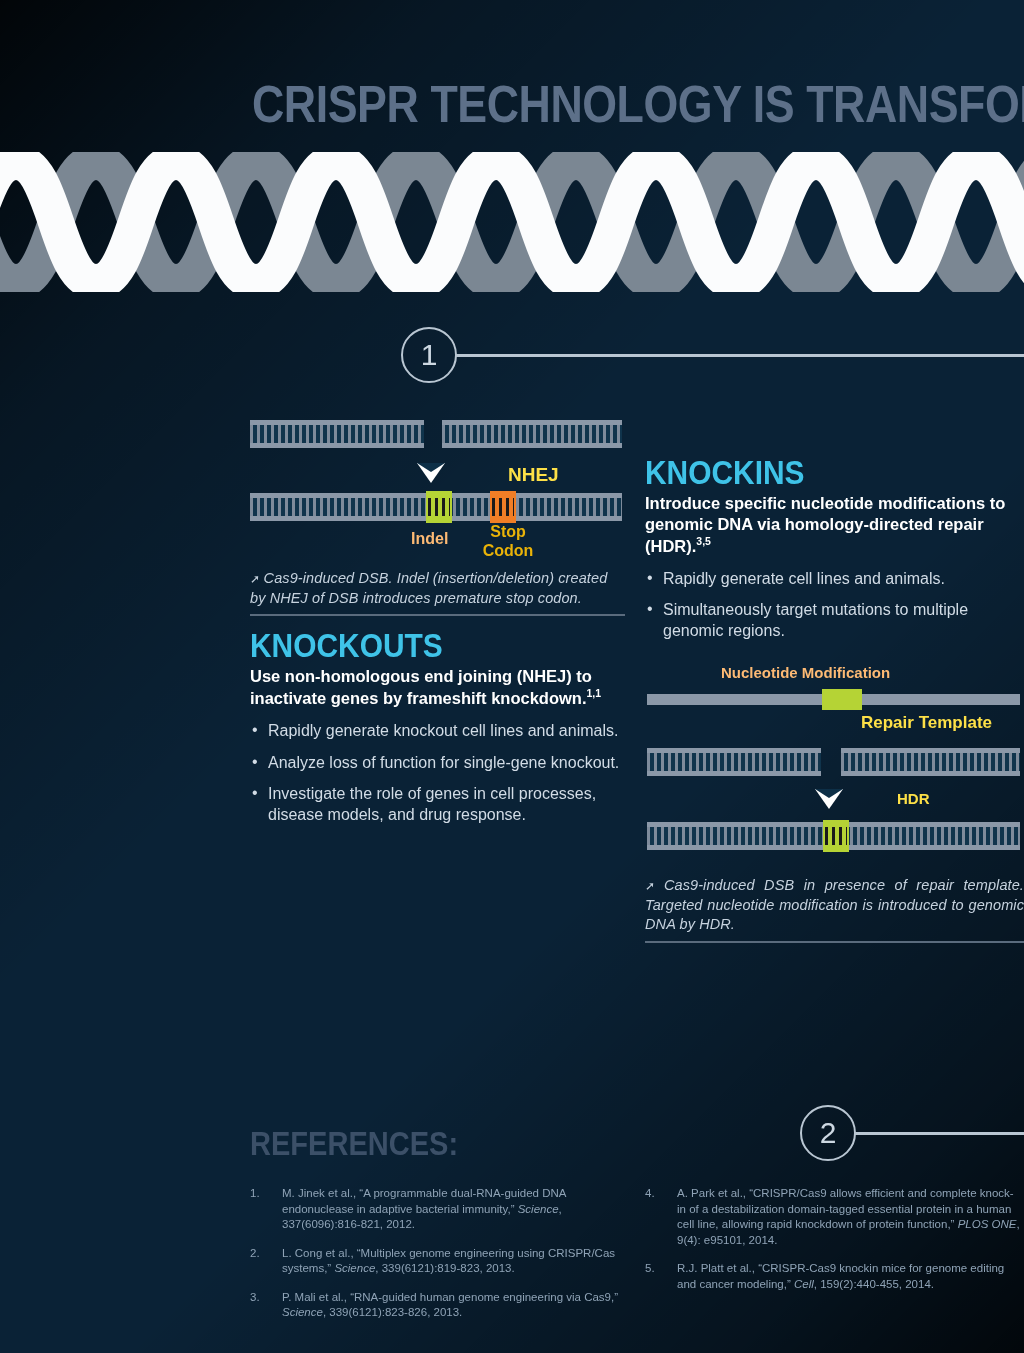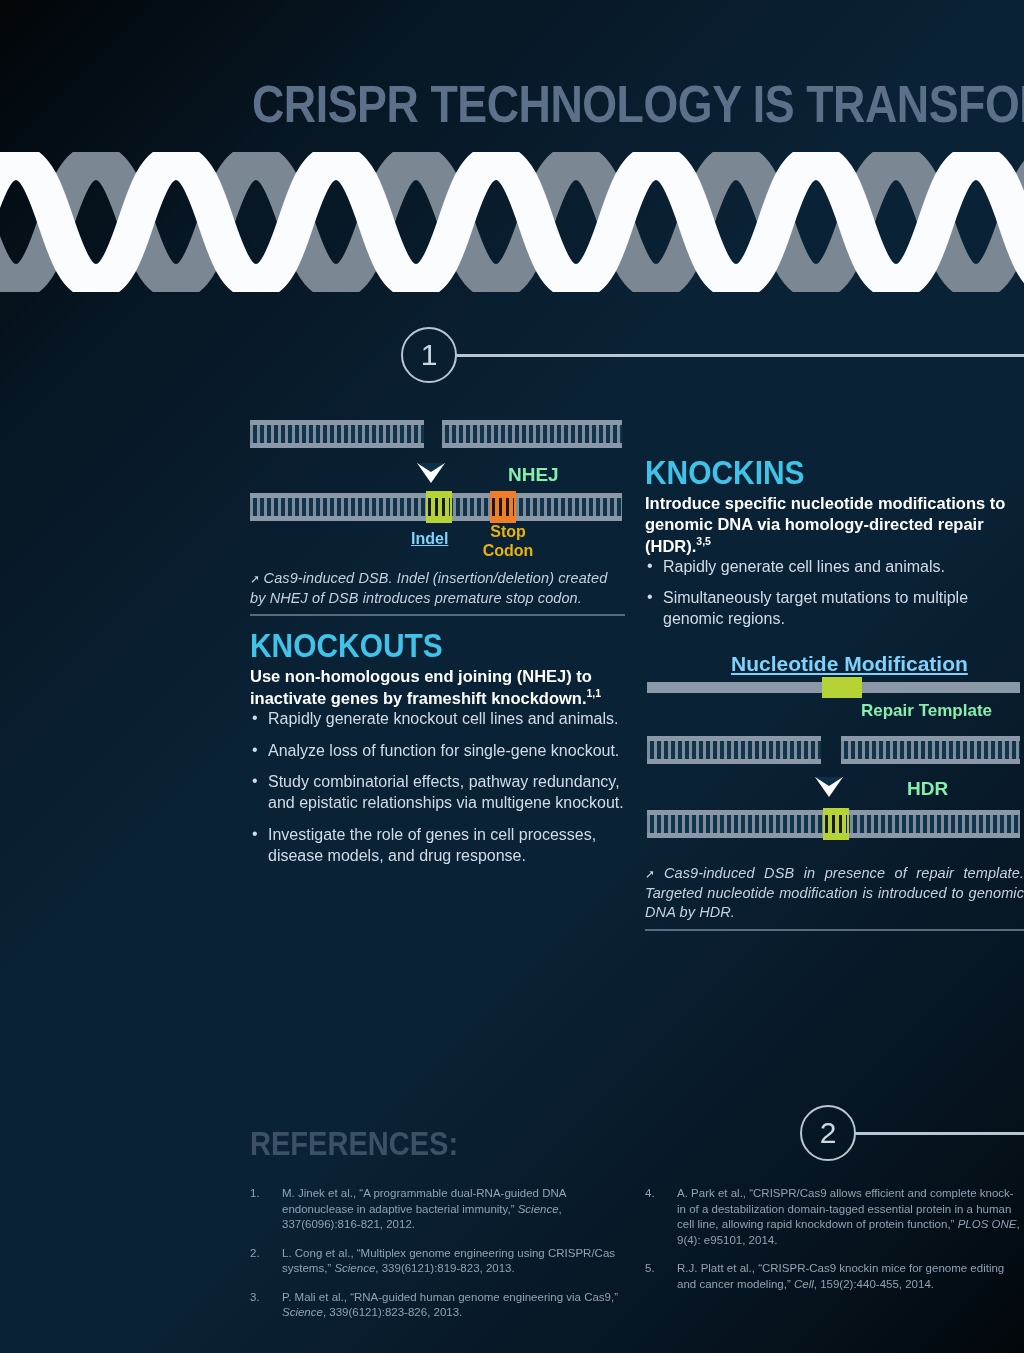--- a/index.html
+++ b/index.html
@@ -91,22 +91,22 @@
   }
   .arrow-notch {
     position:absolute;
     width:0;height:0;
     border-left:14px solid transparent;
     border-right:14px solid transparent;
     border-top:9px solid #0d2f47;
   }
 
   .lbl { position:absolute; font-weight:bold; }
-  .lbl-white { color:#86efac; }
-  .lbl-green { color:#7dd3fc;text-decoration:underline; }
+  .lbl-white { color:#fde047; }
+  .lbl-green { color:#fdba74; }
   .lbl-orange { color:#eab308; }
 
   
   .caption {
     font-size:14.5px; line-height:1.36; font-style:italic;
     color:#c6d2de; letter-spacing:0.1px;
   }
   .caption .up { font-style:normal; font-size:12px; }
   .rule { height:2px; background:#5a6b7d; margin-top:6px; }
 
@@ -114,21 +114,21 @@
     font-family:"Liberation Sans Narrow","Liberation Sans", sans-serif;
     font-size:34px; font-weight:bold; color:#3fc3e8;
     letter-spacing:0px; line-height:1.02;
     transform:scaleX(0.88); transform-origin:left center;
   }
   p.lede {
     font-size:16.5px; font-weight:bold; color:#ffffff;
     line-height:1.28; margin-top:3px;
   }
   p.lede sup { font-size:10.5px; }
-  ul.bullets { list-style:none; }
+  ul.bullets { list-style:none; margin-top:12px; }
   ul.bullets li {
     position:relative; padding-left:18px; margin-bottom:11px;
     font-size:16px; line-height:1.3; color:#d2dce6;
   }
   ul.bullets li::before {
     content:"•"; position:absolute; left:2px; top:-1px; color:#d2dce6;
   }
 
   
   #refHead {
@@ -230,40 +230,39 @@
   </div>
 
   <h2 class="sect" style="margin-top:12px;">KNOCKOUTS</h2>
   <p class="lede">
     <span>Use non-homologous end joining (NHEJ) to inactivate genes by frameshift knockdown.</span><sup>1,1</sup>
   </p>
 
   <ul class="bullets">
     <li>Rapidly generate knockout cell lines and animals.</li>
     <li>Analyze loss of function for single-gene knockout.</li>
-    <li>Study combinatorial effects, pathway redundancy, and epistatic relationships via multigene knockout.</li>
     <li>Investigate the role of genes in cell processes, disease models, and drug response.</li>
   </ul>
 </div>
 
 <div id="colRight">
 
   <h2 class="sect">KNOCKINS</h2>
   <p class="lede">
     <span>Introduce specific nucleotide modifications to genomic DNA via homology-directed repair (HDR).</span><sup>3,5</sup>
   </p>
 
   <ul class="bullets">
     <li>Rapidly generate cell lines and animals.</li>
     <li>Simultaneously target mutations to multiple genomic regions.</li>
   </ul>
 
   <div style="position:relative; height:200px; margin-top:22px;">
 
-    <div class="lbl lbl-green" style="left:86px; top:0px; font-size:21px;">Nucleotide Modification</div>
+    <div class="lbl lbl-green" style="left:76px; top:0px; font-size:15px;">Nucleotide Modification</div>
 
     <div class="flatbar" style="position:absolute; left:2px; top:30px; width:373px;">
       <div class="mod" style="left:175px;"></div>
     </div>
 
     <div class="lbl lbl-white" style="left:216px; top:49px; font-size:17px;">Repair Template</div>
 
     <div class="dna" style="position:absolute;left:2px;top:84px;width:174px;">
       <div class="rail top"></div>
         <div class="rungs"></div>
@@ -271,21 +270,21 @@
     </div>
     <div class="dna" style="position:absolute;left:196px;top:84px;width:179px;">
       <div class="rail top"></div>
         <div class="rungs"></div>
         <div class="rail bot"></div>
     </div>
 
     <div class="arrow-down" style="left:170px; top:125px;"></div>
     <div class="arrow-notch" style="left:170px; top:125px;"></div>
 
-    <div class="lbl lbl-white" style="left:262px; top:126px; font-size:19px;">HDR</div>
+    <div class="lbl lbl-white" style="left:252px; top:126px; font-size:15px;">HDR</div>
 
     <div class="dna" style="position:absolute;left:2px;top:158px;width:373px;">
       <div class="rail top"></div>
         <div class="rungs"></div>
         <div class="rail bot"></div>
       <div class="block green" style="left:176px;">
         <div class="cap"></div>
           <div class="inner"></div>
       </div>
     </div>

